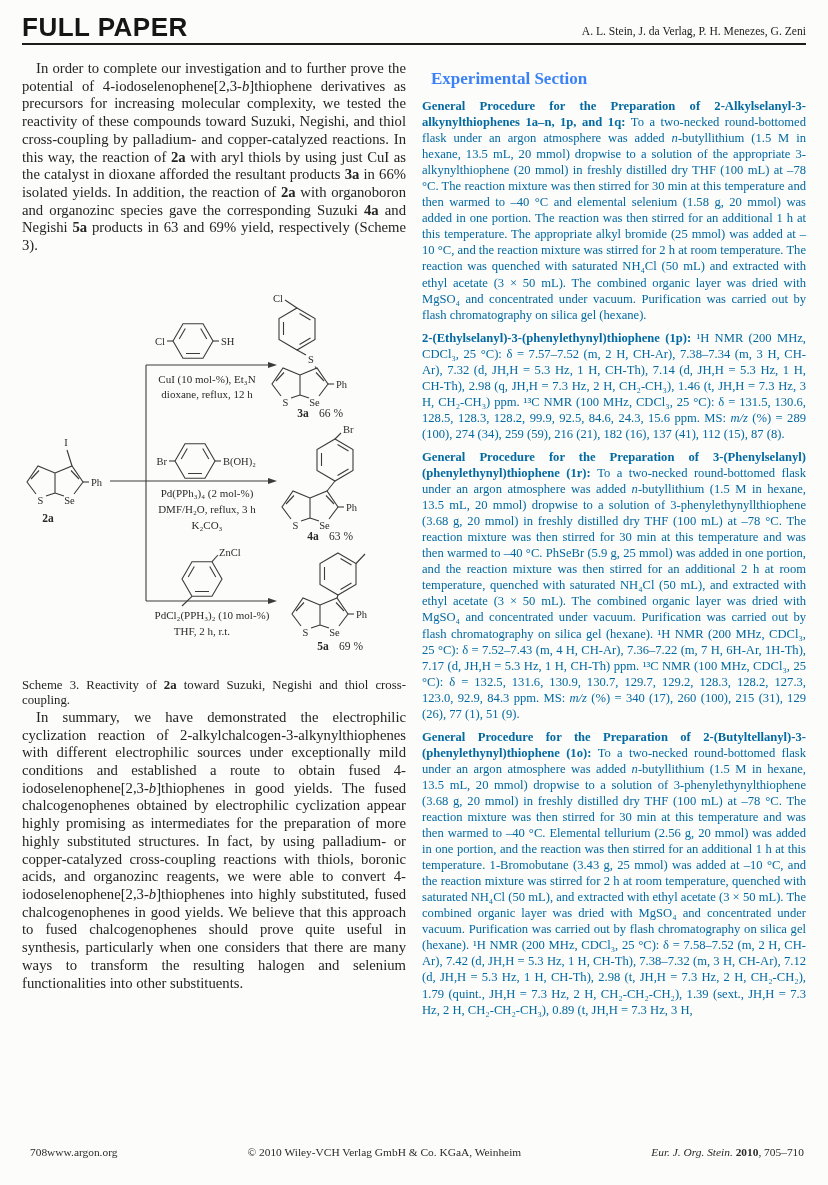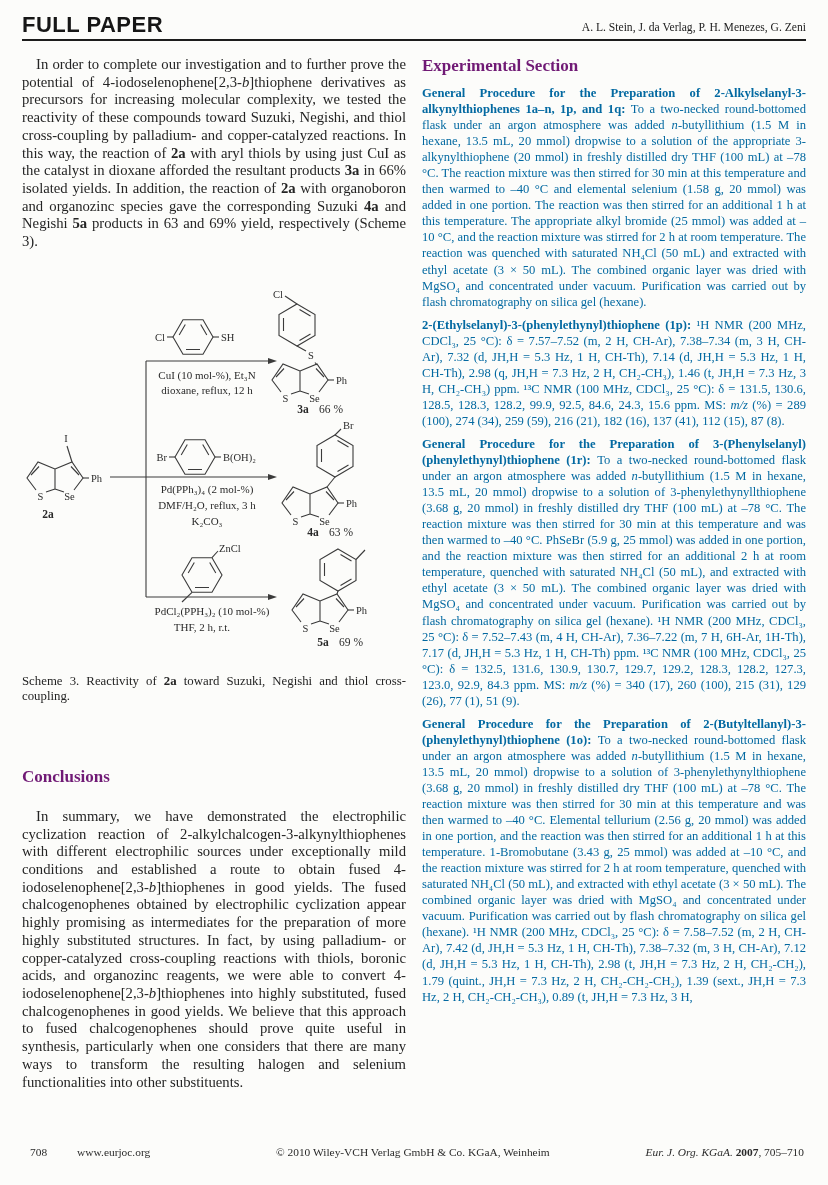--- a/index.html
+++ b/index.html
@@ -13,31 +13,31 @@
     font-family:"Liberation Serif", serif;
     color:#262626;
   }
   
   .header-row{
     display:flex;justify-content:space-between;align-items:flex-end;
     border-bottom:2px solid #1c1c1c;padding-bottom:3px;
   }
   .section-label{
     font-family:"Liberation Sans", sans-serif;
-    font-size:22px;font-weight:700;letter-spacing:.5px;margin:0;line-height:1;
+    font-size:26px;font-weight:700;letter-spacing:.5px;margin:0;line-height:1;
     color:#161616;
   }
   .authors{font-size:11.6px;color:#222;padding-bottom:2px;}
   
   .columns{display:flex;gap:16px;margin-top:15px;}
   .col{width:50%;box-sizing:border-box;}
   p{margin:0;}
   .body{font-size:14.7px;line-height:1.205;text-align:justify;color:#242424;}
   .indent{text-indent:14px;}
-  h2{font-size:17px;font-weight:700;margin:0;color:#701a75;}
+  h2{font-size:17px;font-weight:700;margin:9px;color:#3b82f6;}
   .conclusions-head{margin-top:62px;margin-bottom:21px;}
   .exp-head{margin-bottom:9px;}
   .exp{font-size:12.6px;line-height:1.275;text-align:justify;margin-bottom:7px;color:#0369a1;}
   
   figure{margin:27px 0 0 0;}
   figcaption{font-size:12.8px;line-height:1.22;text-align:justify;margin-top:11px;color:#242424;font-family:Liberation Serif, serif;}
   svg{display:block;}
   svg .bond{stroke:#3b3b3b;stroke-width:1.1;fill:none;}
   svg .head{fill:#3b3b3b;stroke:none;}
   svg text{font-family:"Liberation Serif", serif;fill:#2a2a2a;font-size:10.5px;}
@@ -45,21 +45,21 @@
   svg text.lbl{font-size:11.5px;font-weight:700;}
   svg text.yld{font-size:11.5px;}
   svg text.mid{text-anchor:middle;}
   svg text.end{text-anchor:end;}
   
   .footer{
     position:absolute;left:30px;right:24px;top:1146px;
     display:flex;justify-content:space-between;align-items:baseline;
     font-size:11.4px;color:#2a2a2a;
   }
-  .f-left span{margin-right:30px;}
+  .f-left span{}
   .runs b{font-weight:700;} .runs i{font-style:italic;}
 </style>
 </head>
 <body>
 
 <div class="page">
 
   <header>
     <div class="header-row">
       <h1 class="section-label">FULL PAPER</h1>
@@ -176,34 +176,33 @@
               <path class="bond" d="M28,-2 L34,-2"></path>
               <text x="36" y="2">Ph</text>
             </g>
             <text class="lbl mid" x="301" y="368">5a</text>
             <text class="yld mid" x="329" y="368">69 %</text>
           </g>
         </svg>
         <figcaption class="runs"><span>Scheme 3. Reactivity of </span><b>2a</b><span> toward Suzuki, Negishi and thiol cross-coupling.</span></figcaption>
       </figure>
 
-      <h2 class="conclusions-head">Conclusions</h2>
       <p class="body indent runs"><span>In summary, we have demonstrated the electrophilic cyclization reaction of 2-alkylchalcogen-3-alkynylthiophenes with different electrophilic sources under exceptionally mild conditions and established a route to obtain fused 4-iodoselenophene[2,3-</span><i>b</i><span>]thiophenes in good yields. The fused chalcogenophenes obtained by electrophilic cyclization appear highly promising as intermediates for the preparation of more highly substituted structures. In fact, by using palladium- or copper-catalyzed cross-coupling reactions with thiols, boronic acids, and organozinc reagents, we were able to convert 4-iodoselenophene[2,3-</span><i>b</i><span>]thiophenes into highly substituted, fused chalcogenophenes in good yields. We believe that this approach to fused chalcogenophenes should prove quite useful in synthesis, particularly when one considers that there are many ways to transform the resulting halogen and selenium functionalities into other substituents.</span></p>
     </section>
 
     <section class="col">
       <h2 class="exp-head">Experimental Section</h2>
       <p class="exp runs"><b>General Procedure for the Preparation of 2-Alkylselanyl-3-alkynylthiophenes 1a–n, 1p, and 1q: </b><span>To a two-necked round-bottomed flask under an argon atmosphere was added </span><i>n</i><span>-butyllithium (1.5 M in hexane, 13.5 mL, 20 mmol) dropwise to a solution of the appropriate 3-alkynylthiophene (20 mmol) in freshly distilled dry THF (100 mL) at –78 °C. The reaction mixture was then stirred for 30 min at this temperature and then warmed to –40 °C and elemental selenium (1.58 g, 20 mmol) was added in one portion. The reaction was then stirred for an additional 1 h at this temperature. The appropriate alkyl bromide (25 mmol) was added at –10 °C, and the reaction mixture was stirred for 2 h at room temperature. The reaction was quenched with saturated NH₄Cl (50 mL) and extracted with ethyl acetate (3 × 50 mL). The combined organic layer was dried with MgSO₄ and concentrated under vacuum. Purification was carried out by flash chromatography on silica gel (hexane).</span></p>
       <p class="exp runs"><b>2-(Ethylselanyl)-3-(phenylethynyl)thiophene (1p): </b><span>¹H NMR (200 MHz, CDCl₃, 25 °C): δ = 7.57–7.52 (m, 2 H, CH-Ar), 7.38–7.34 (m, 3 H, CH-Ar), 7.32 (d, JH,H = 5.3 Hz, 1 H, CH-Th), 7.14 (d, JH,H = 5.3 Hz, 1 H, CH-Th), 2.98 (q, JH,H = 7.3 Hz, 2 H, CH₂-CH₃), 1.46 (t, JH,H = 7.3 Hz, 3 H, CH₂-CH₃) ppm. ¹³C NMR (100 MHz, CDCl₃, 25 °C): δ = 131.5, 130.6, 128.5, 128.3, 128.2, 99.9, 92.5, 84.6, 24.3, 15.6 ppm. MS: </span><i>m/z</i><span> (%) = 289 (100), 274 (34), 259 (59), 216 (21), 182 (16), 137 (41), 112 (15), 87 (8).</span></p>
       <p class="exp runs"><b>General Procedure for the Preparation of 3-(Phenylselanyl)(phenylethynyl)thiophene (1r): </b><span>To a two-necked round-bottomed flask under an argon atmosphere was added </span><i>n</i><span>-butyllithium (1.5 M in hexane, 13.5 mL, 20 mmol) dropwise to a solution of 3-phenylethynyllthiophene (3.68 g, 20 mmol) in freshly distilled dry THF (100 mL) at –78 °C. The reaction mixture was then stirred for 30 min at this temperature and was then warmed to –40 °C. PhSeBr (5.9 g, 25 mmol) was added in one portion, and the reaction mixture was then stirred for an additional 2 h at room temperature, quenched with saturated NH₄Cl (50 mL), and extracted with ethyl acetate (3 × 50 mL). The combined organic layer was dried with MgSO₄ and concentrated under vacuum. Purification was carried out by flash chromatography on silica gel (hexane). ¹H NMR (200 MHz, CDCl₃, 25 °C): δ = 7.52–7.43 (m, 4 H, CH-Ar), 7.36–7.22 (m, 7 H, 6H-Ar, 1H-Th), 7.17 (d, JH,H = 5.3 Hz, 1 H, CH-Th) ppm. ¹³C NMR (100 MHz, CDCl₃, 25 °C): δ = 132.5, 131.6, 130.9, 130.7, 129.7, 129.2, 128.3, 128.2, 127.3, 123.0, 92.9, 84.3 ppm. MS: </span><i>m/z</i><span> (%) = 340 (17), 260 (100), 215 (31), 129 (26), 77 (1), 51 (9).</span></p>
       <p class="exp runs"><b>General Procedure for the Preparation of 2-(Butyltellanyl)-3-(phenylethynyl)thiophene (1o): </b><span>To a two-necked round-bottomed flask under an argon atmosphere was added </span><i>n</i><span>-butyllithium (1.5 M in hexane, 13.5 mL, 20 mmol) dropwise to a solution of 3-phenylethynylthiophene (3.68 g, 20 mmol) in freshly distilled dry THF (100 mL) at –78 °C. The reaction mixture was then stirred for 30 min at this temperature and was then warmed to –40 °C. Elemental tellurium (2.56 g, 20 mmol) was added in one portion, and the reaction was then stirred for an additional 1 h at this temperature. 1-Bromobutane (3.43 g, 25 mmol) was added at –10 °C, and the reaction mixture was stirred for 2 h at room temperature, quenched with saturated NH₄Cl (50 mL), and extracted with ethyl acetate (3 × 50 mL). The combined organic layer was dried with MgSO₄ and concentrated under vacuum. Purification was carried out by flash chromatography on silica gel (hexane). ¹H NMR (200 MHz, CDCl₃, 25 °C): δ = 7.58–7.52 (m, 2 H, CH-Ar), 7.42 (d, JH,H = 5.3 Hz, 1 H, CH-Th), 7.38–7.32 (m, 3 H, CH-Ar), 7.12 (d, JH,H = 5.3 Hz, 1 H, CH-Th), 2.98 (t, JH,H = 7.3 Hz, 2 H, CH₂-CH₂), 1.79 (quint., JH,H = 7.3 Hz, 2 H, CH₂-CH₂-CH₂), 1.39 (sext., JH,H = 7.3 Hz, 2 H, CH₂-CH₂-CH₃), 0.89 (t, JH,H = 7.3 Hz, 3 H,</span></p>
     </section>
   </main>
 
   <footer class="footer">
     <div class="f-left">
-      <span>708</span><span>www.eurjoc.org</span>
+      <span>708</span><span>www.argon.org</span>
     </div>
     <div class="f-center">© 2010 Wiley-VCH Verlag GmbH &amp; Co. KGaA, Weinheim</div>
-    <div class="f-right runs"><i>Eur. J. Org. KGaA. </i><b>2007</b><span>, 705–710</span></div>
+    <div class="f-right runs"><i>Eur. J. Org. Stein. </i><b>2010</b><span>, 705–710</span></div>
   </footer>
 
 </div>
 
 </body></html>

